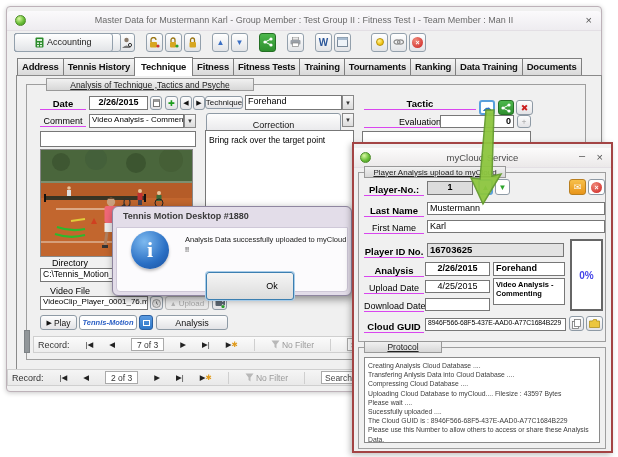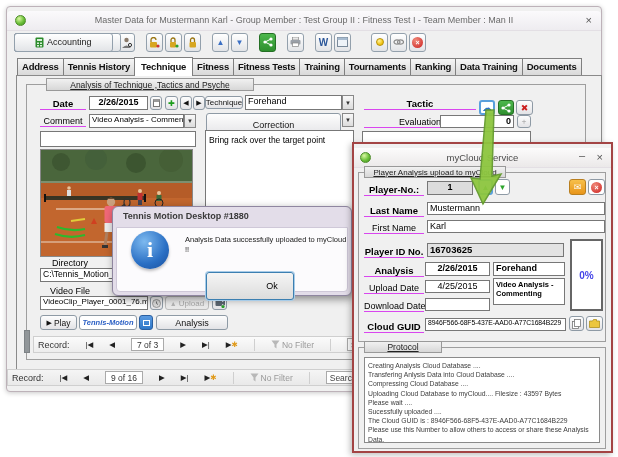--- a/index.html
+++ b/index.html
@@ -409,21 +409,21 @@
   <span class="btn" style="left:517px;top:115px;width:14px;height:13px;color:#9a9a9a;">
       <span style="font-size:8px;">＋</span>
     </span>
 
   <div class="field" style="left:362px;top:131px;width:169px;height:60px;"></div>
 
   <div class="recbar" style="left:7px;top:369px;width:594px;height:17px;background:linear-gradient(#f5f5f5,#e9e9e9);">
     <span>Record:</span>
     <span class="nav">|◀</span>
     <span class="nav">◀</span>
-    <span class="posbox">9 of 16</span>
+    <span class="posbox">2 of 3</span>
     <span class="nav">▶</span>
     <span class="nav">▶|</span>
     <span class="nav">▶<span style="color:#e09a1a;">✱</span></span>
     <span class="sep"></span>
     <span class="nofilter">
         <svg width="9" height="9">
           <path d="M0.5 0.5 h8 l-3,4 v4 l-2,-1.5 v-2.5 Z" fill="#b8b8b8"></path>
         </svg>
         <span>No Filter</span>
       </span>

